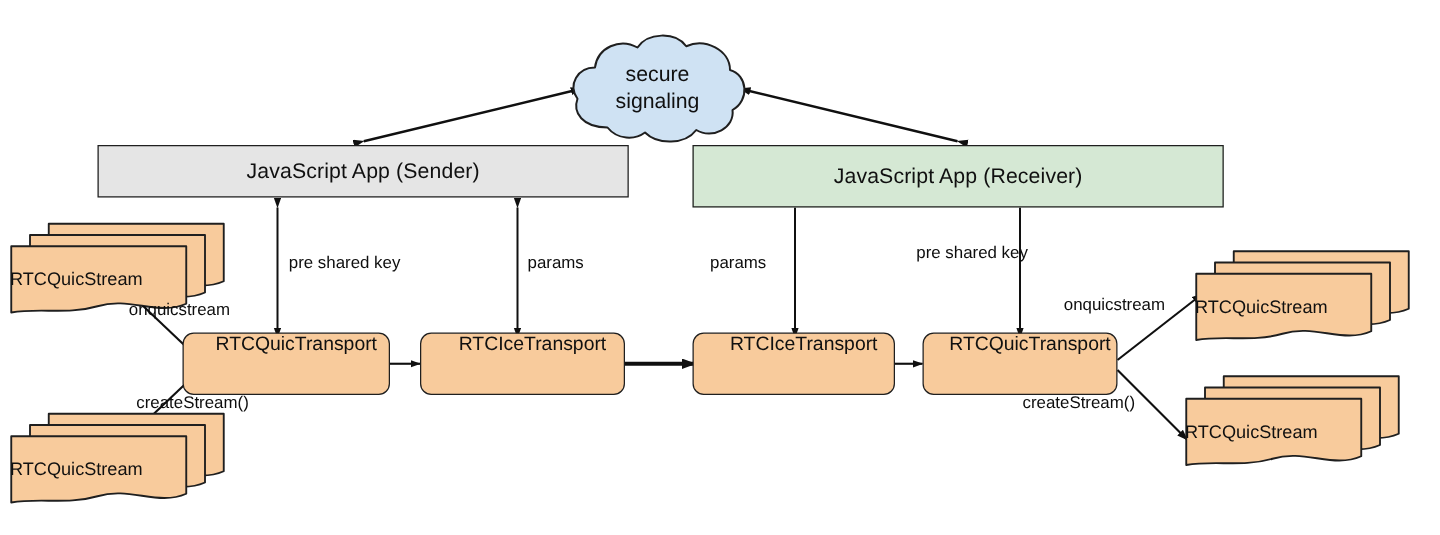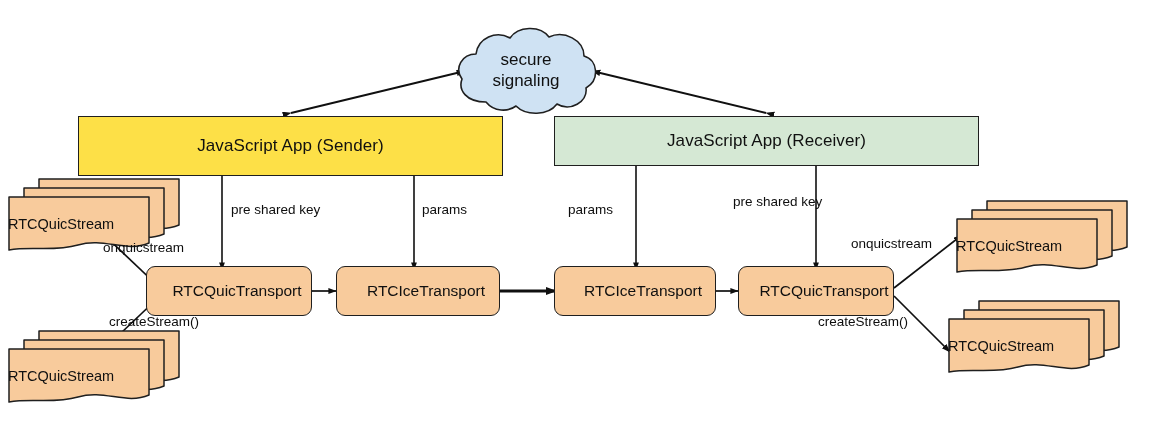--- a/index.html
+++ b/index.html
@@ -17,21 +17,21 @@
   .appbox{
     border:1.6px solid #1f1f1f;
     display:flex;align-items:center;justify-content:center;
     font-size:17px;color:#101010;letter-spacing:.1px;
   }
 
   
   .transport{
     border:1.6px solid #1f1f1f;
     border-radius:9px;
-    display:flex;align-items:center;justify-content:center;
+    display:flex;justify-content:center;
     font-size:15.5px;color:#101010;padding-left:16px;
   }
 
   
   .stack{position:absolute;}
   .stack .doc{
     position:absolute;
     width:142px;height:62px;
   }
   .stack .doc svg{display:block;width:142px;height:62px;overflow:visible;}
@@ -124,21 +124,21 @@
                C136,78 118,88 105,80
                C96,92 74,92 64,82
                C56,88 42,88 34,78 Z" fill="#cfe2f3" stroke="#1f1f1f" stroke-width="1.6" stroke-linejoin="round"></path>
     </svg>
     <div class="cloudlabel">
       <span>secure</span>
       <span>signaling</span>
     </div>
   </div>
 
-  <div class="node appbox" style="left:78px;top:116px;width:425px;height:60px;background:#fde047;">
+  <div class="node appbox" style="left:78px;top:116px;width:425px;height:42px;background:#e5e5e5;">
     <span>JavaScript App (Sender)</span>
   </div>
 
   <div class="node appbox" style="left:554px;top:116px;width:425px;height:50px;background:#d5e8d4;">
     <span>JavaScript App (Receiver)</span>
   </div>
 
   <div class="node transport" style="left:146px;top:266px;width:166px;height:50px;background:#f8cb9c;">
     <span>RTCQuicTransport</span>
   </div>

